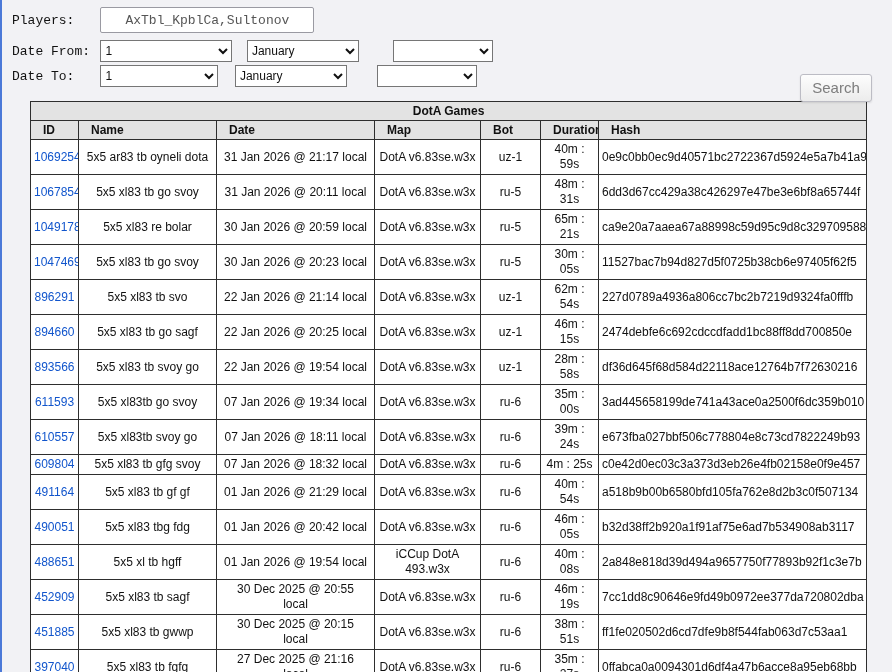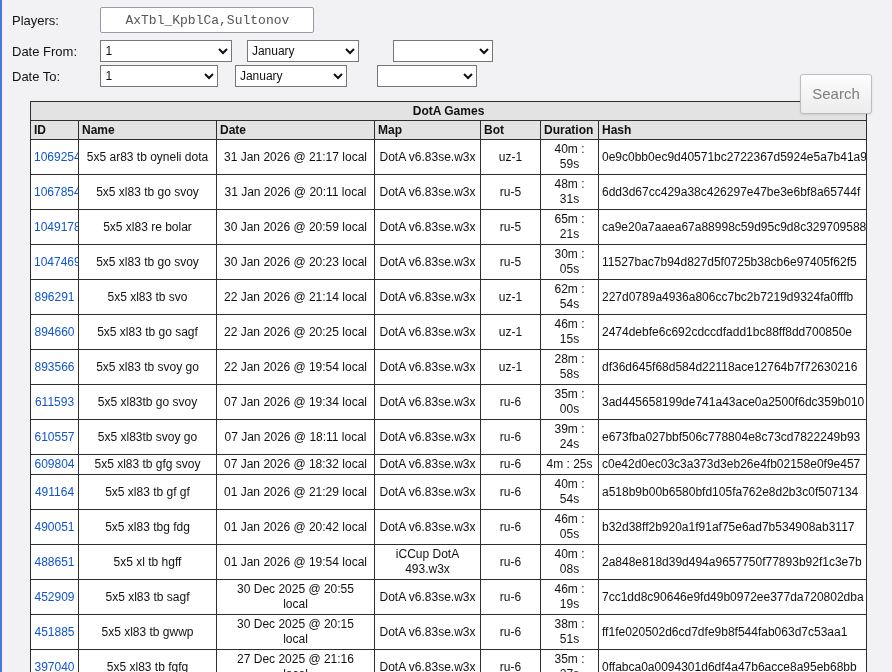--- a/index.html
+++ b/index.html
@@ -9,21 +9,21 @@
     background: #f2f2f5;
     border-left: 2px solid #4b79d8;
     font-family: "Liberation Sans", "DejaVu Sans", sans-serif;
     position: relative;
   }
   .form-area { padding: 7px 0 0 10px; position: relative; }
   .form-row { margin-bottom: 7px; white-space: nowrap; }
   .form-row.dates { margin-bottom: 3px; }
   .mono-label {
     display: inline-block; width: 84px;
-    font-family: Liberation Sans, sans-serif;
+    font-family: Liberation Mono, monospace;
     font-size: 13px; color: #111; vertical-align: middle;
   }
   .players-input {
     width: 214px; height: 26px;
     border: 1px solid #9a9aa2; border-radius: 2px;
     background: #fff; padding: 3px 24px;
     font-family: "Liberation Mono", "DejaVu Sans Mono", monospace;
     font-size: 13px; color: #555;
     vertical-align: middle;
   }
@@ -34,41 +34,41 @@
     vertical-align: middle;
   }
   .df-day { width: 132px; margin-right: 10px; }
   .df-month { width: 112px; margin-right: 30px; }
   .df-year { width: 100px; }
   .dt-day { width: 118px; margin-right: 12px; }
   .dt-month { width: 112px; margin-right: 26px; }
   .dt-year { width: 100px; }
   .search-btn {
     position: absolute; top: 74px; right: 20px;
-    width: 72px; height: 40px;
+    width: 72px; height: 28px;
     font-family: "Liberation Sans", sans-serif;
     font-size: 15px; color: #7d7d7d;
     background: linear-gradient(#fdfdfd, #ececec);
     border: 1px solid #bcbcc4; border-radius: 3px;
     box-shadow: 0 1px 2px rgba(0,0,0,0.10);
     cursor: pointer; padding: 0; line-height: 24px; text-align: center;
   }
   table.games {
     border-collapse: collapse; table-layout: fixed;
     width: 836px; margin: 14px 0 0 28px;
     background: #fff;
   }
   table.games th, table.games td {
     border: 1px solid #2e2e2e;
     font-size: 12px;
     overflow: hidden;
   }
   table.games th {
     background: #e3e3e3; font-weight: bold;
-    text-align: left; padding: 2px 3px; color: #111;
+    text-align: left; padding: 2px 12px; color: #111;
   }
   tr.title-row th { text-align: center; padding: 2px 3px; }
   table.games td {
     padding: 2px 3px; line-height: 15px; color: #111;
     vertical-align: middle; white-space: pre-line;
   }
   td.col-id { text-align: center; padding: 2px 2px; margin-left: 35px; }
   td.col-id a { color: #1155cc; text-decoration: none; }
   td.col-name, td.col-date, td.col-map, td.col-bot, td.col-duration { text-align: center; }
   td.col-hash { text-align: left; }

